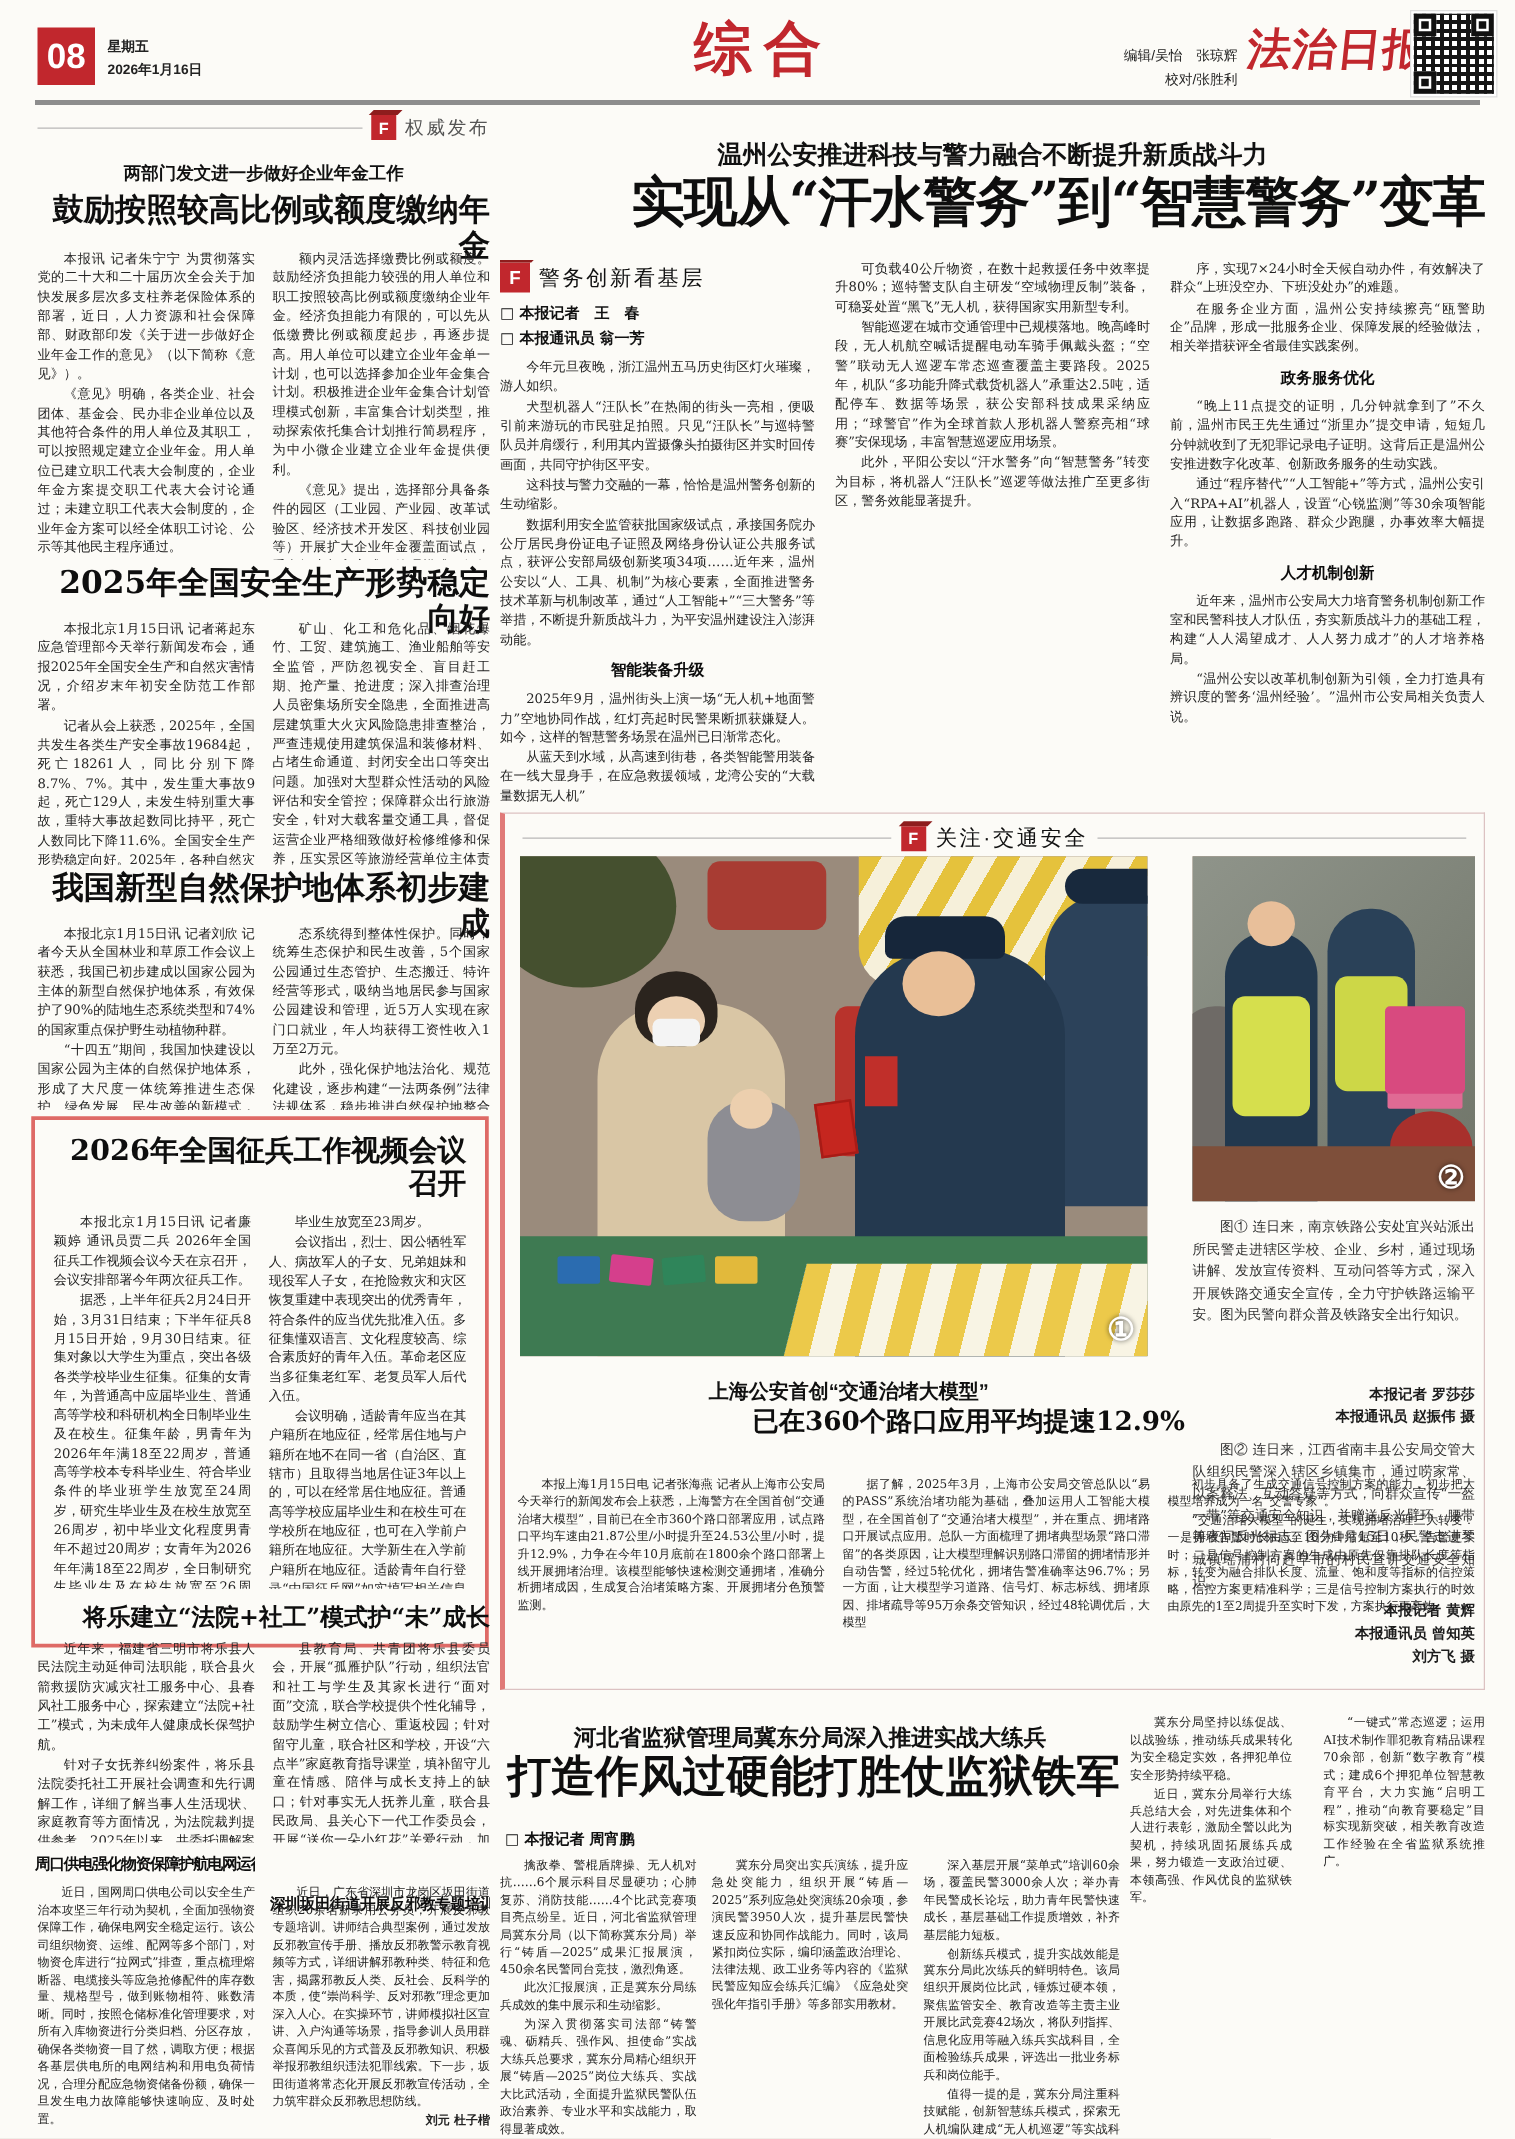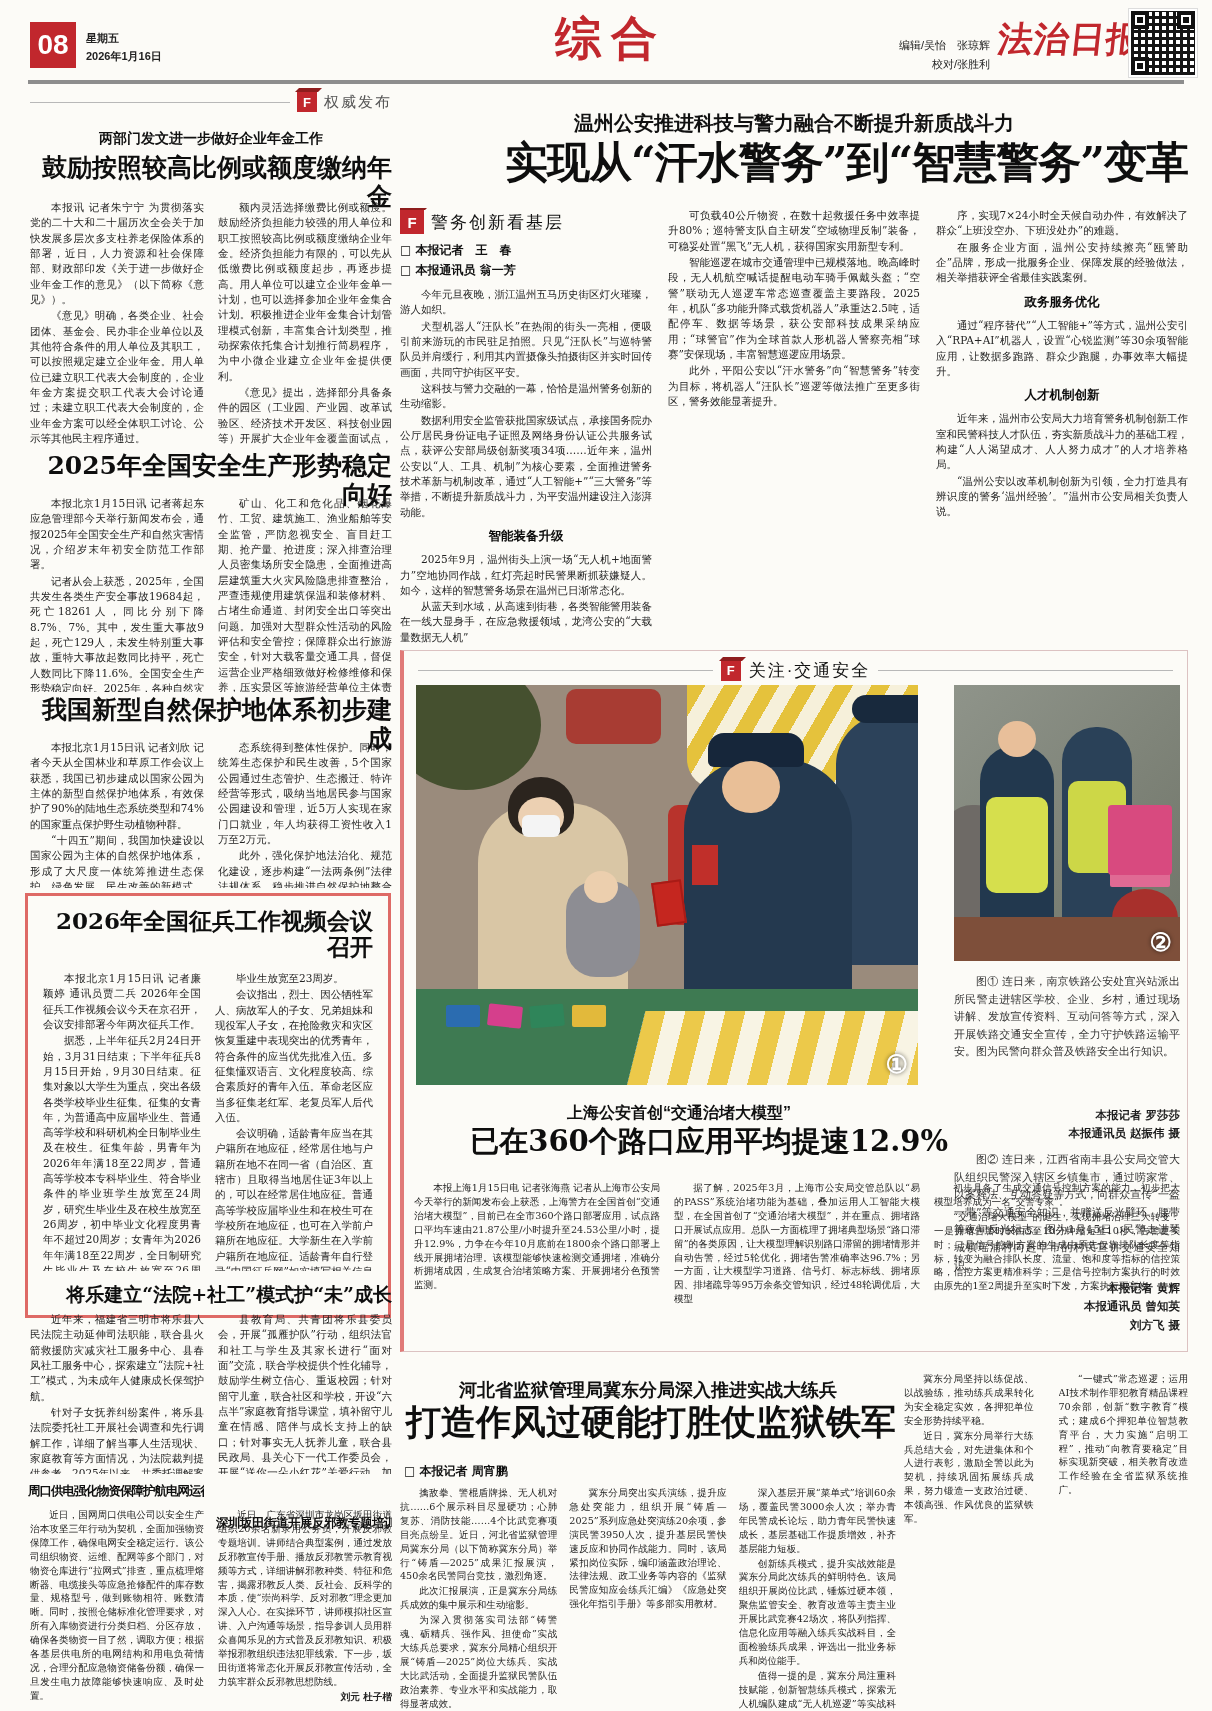--- a/index.html
+++ b/index.html
@@ -225,20 +225,21 @@
     </div>
     <div class="col plist">
         <p>可负载40公斤物资，在数十起救援任务中效率提升80%；巡特警支队自主研发“空域物理反制”装备，可稳妥处置“黑飞”无人机，获得国家实用新型专利。</p>
         <p>智能巡逻在城市交通管理中已规模落地。晚高峰时段，无人机航空喊话提醒电动车骑手佩戴头盔；“空警”联动无人巡逻车常态巡查覆盖主要路段。2025年，机队“多功能升降式载货机器人”承重达2.5吨，适配停车、数据等场景，获公安部科技成果采纳应用；“球警官”作为全球首款人形机器人警察亮相“球赛”安保现场，丰富智慧巡逻应用场景。</p>
         <p>此外，平阳公安以“汗水警务”向“智慧警务”转变为目标，将机器人“汪队长”巡逻等做法推广至更多街区，警务效能显著提升。</p>
       </div>
     <div class="col plist">
         <p>序，实现7×24小时全天候自动办件，有效解决了群众“上班没空办、下班没处办”的难题。</p>
         <p>在服务企业方面，温州公安持续擦亮“瓯警助企”品牌，形成一批服务企业、保障发展的经验做法，相关举措获评全省最佳实践案例。</p>
         <p class="subhead">政务服务优化</p>
+        <p>“晚上11点提交的证明，几分钟就拿到了”不久前，温州市民王先生通过“浙里办”提交申请，短短几分钟就收到了无犯罪记录电子证明。这背后正是温州公安推进数字化改革、创新政务服务的生动实践。</p>
         <p>通过“程序替代”“人工智能+”等方式，温州公安引入“RPA+AI”机器人，设置“心锐监测”等30余项智能应用，让数据多跑路、群众少跑腿，办事效率大幅提升。</p>
         <p class="subhead">人才机制创新</p>
         <p>近年来，温州市公安局大力培育警务机制创新工作室和民警科技人才队伍，夯实新质战斗力的基础工程，构建“人人渴望成才、人人努力成才”的人才培养格局。</p>
         <p>“温州公安以改革机制创新为引领，全力打造具有辨识度的警务‘温州经验’。”温州市公安局相关负责人说。</p>
       </div>
   </div>
 
   <div class="abs trafficbox">
     <div class="secheader">
       <span class="tagrule"></span>
@@ -293,21 +294,21 @@
       <div>本报通讯员 赵振伟 摄</div>
     </div>
     <div class="abs cap" style="left:550px;top:500px;width:226px">图② 连日来，江西省南丰县公安局交管大队组织民警深入辖区乡镇集市，通过唠家常、以案释法、互动答疑等方式，向群众宣传“一盔一带”等交通安全知识，并赠送反光臂环、腰带等夜间反光标志。图为1月15日，民警走进琴城镇瑶浦村向赶早市的村民宣讲交通安全知识。</div>
     <div class="abs capsig" style="left:550px;top:628px;width:226px">
       <div>本报记者 黄辉</div>
       <div>本报通讯员 曾知英</div>
       <div>刘方飞 摄</div>
     </div>
 
     <div class="abs kick" style="left:10px;top:452px;width:530px;font-size:16px">上海公安首创“交通治堵大模型”</div>
-    <div class="abs hl ser" style="left:6px;top:474px;width:538px;font-size:29px">已在360个路口应用平均提速12.9%</div>
+    <div class="abs hl ser" style="left:6px;top:474px;width:538px;font-size:21px">已在360个路口应用平均提速12.9%</div>
     <div class="abs cols" style="left:10px;top:530px;width:766px;height:158px;gap:14px">
       <div class="col plist small">
           <p>本报上海1月15日电 记者张海燕 记者从上海市公安局今天举行的新闻发布会上获悉，上海警方在全国首创“交通治堵大模型”，目前已在全市360个路口部署应用，试点路口平均车速由21.87公里/小时提升至24.53公里/小时，提升12.9%，力争在今年10月底前在1800余个路口部署上线开展拥堵治理。该模型能够快速检测交通拥堵，准确分析拥堵成因，生成复合治堵策略方案、开展拥堵分色预警监测。</p>
         </div>
       <div class="col plist small">
           <p>据了解，2025年3月，上海市公安局交管总队以“易的PASS”系统治堵功能为基础，叠加运用人工智能大模型，在全国首创了“交通治堵大模型”，并在重点、拥堵路口开展试点应用。总队一方面梳理了拥堵典型场景“路口滞留”的各类原因，让大模型理解识别路口滞留的拥堵情形并自动告警，经过5轮优化，拥堵告警准确率达96.7%；另一方面，让大模型学习道路、信号灯、标志标线、拥堵原因、排堵疏导等95万余条交管知识，经过48轮调优后，大模型</p>
         </div>
       <div class="col plist small">
           <p>初步具备了生成交通信号控制方案的能力，初步把大模型培养成为一名“交警专家”。</p>
           <p>“交通治堵大模型”的诞生，实现拥堵治理三大转变：一是拥堵告警时长由5至10分钟缩短至10秒，告警更实时；二是信号控制方案的生成由原先仅靠排队长度等指标，转变为融合排队长度、流量、饱和度等指标的信控策略，信控方案更精准科学；三是信号控制方案执行的时效由原先的1至2周提升至实时下发，方案执行更高效。</p>

